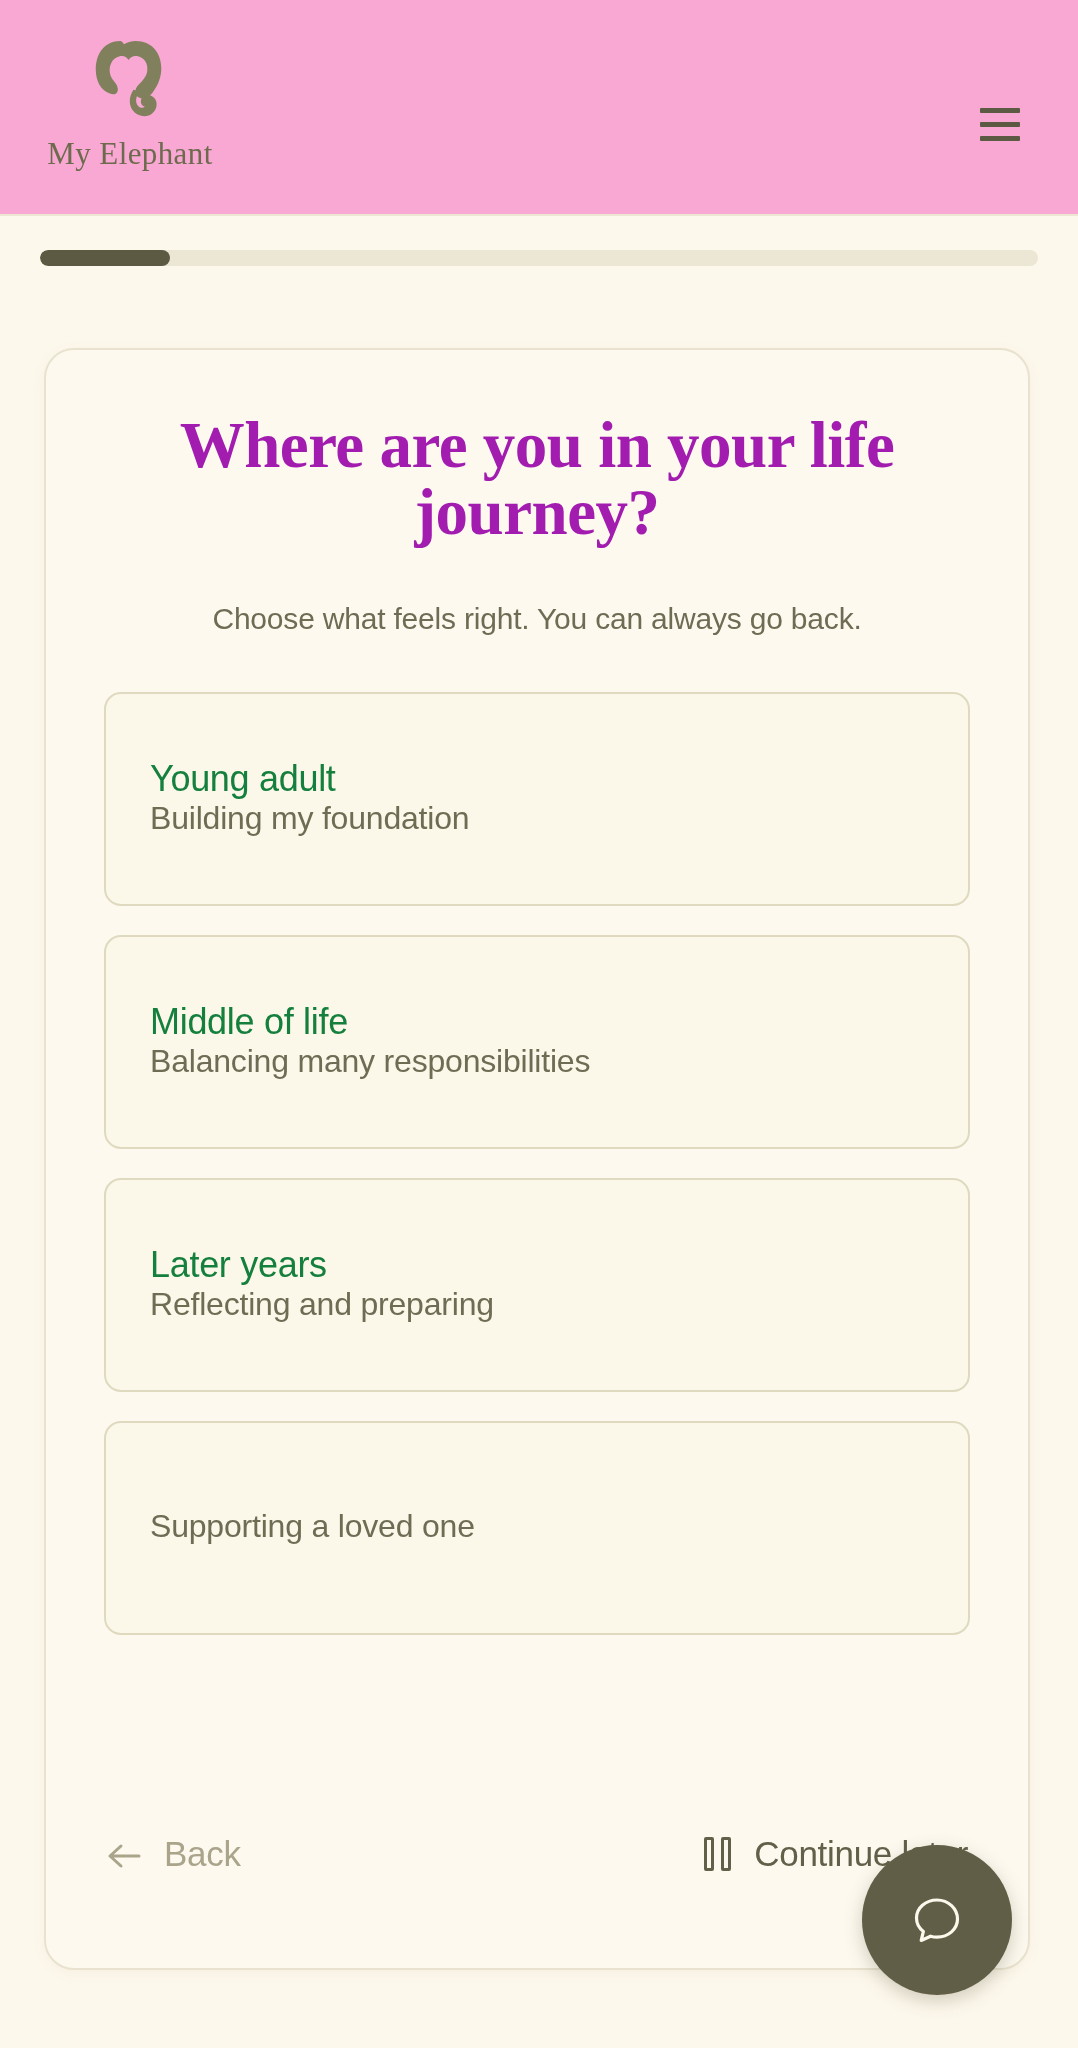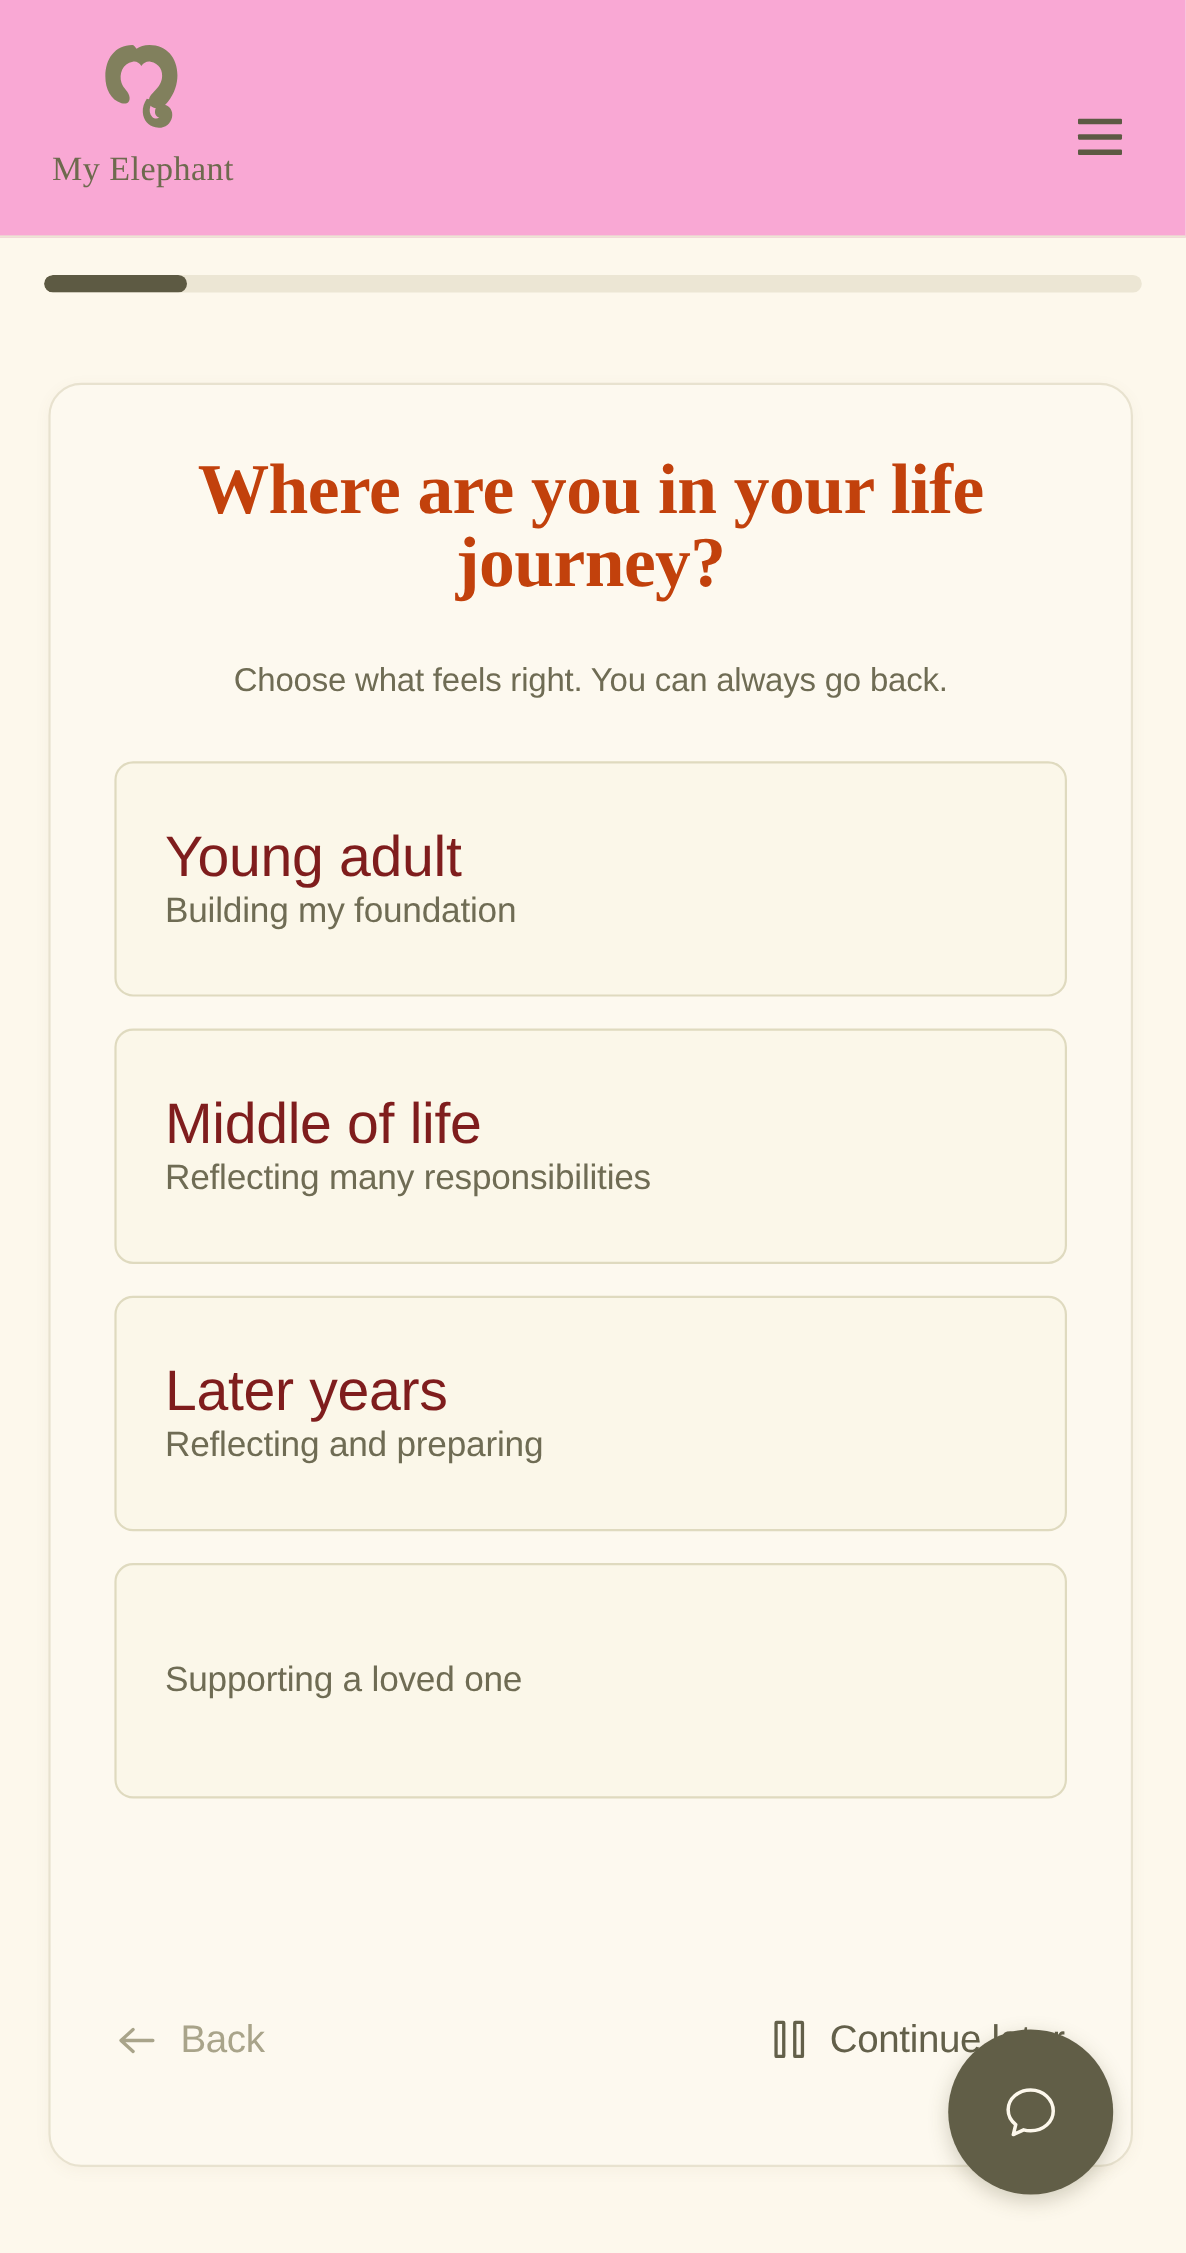--- a/index.html
+++ b/index.html
@@ -107,21 +107,21 @@
     box-shadow: 0 3px 14px rgba(120,110,70,0.055);
     padding: 62px 58px 0 58px;
   }
 
   .step-title {
     font-family: "Liberation Serif", serif;
     font-weight: bold;
     font-size: 65px;
     line-height: 1.03;
     text-align: center;
-    color: #c2410c;
+    color: #a21caf;
     letter-spacing: -0.5px;
     padding: 0 10px;
   }
 
   .step-subtitle {
     margin-top: 56px;
     text-align: center;
     font-size: 30px;
     color: #6f6c54;
     letter-spacing: -0.2px;
@@ -141,22 +141,22 @@
     border-radius: 17px;
     padding: 34px 44px 36px 44px;
     cursor: pointer;
     min-height: 214px;
     display: flex;
     flex-direction: column;
     justify-content: center;
   }
 
   .option-title {
-    font-size: 52px;
-    color: #7f1d1d;
+    font-size: 36px;
+    color: #15803d;
     letter-spacing: -0.3px;
   }
 
   .option-desc {
     font-size: 32px;
     color: #6f6c54;
     letter-spacing: -0.2px;
   }
 
   
@@ -247,21 +247,21 @@
   <p class="step-subtitle">Choose what feels right. You can always go back.</p>
 
   <div class="options" id="options-list">
 
   <div class="option-card">
         <div class="option-title">Young adult</div>
         <div class="option-desc">Building my foundation</div>
       </div>
       <div class="option-card">
         <div class="option-title">Middle of life</div>
-        <div class="option-desc">Reflecting many responsibilities</div>
+        <div class="option-desc">Balancing many responsibilities</div>
       </div>
       <div class="option-card">
         <div class="option-title">Later years</div>
         <div class="option-desc">Reflecting and preparing</div>
       </div>
       <div class="option-card">
         <div class="option-desc">Supporting a loved one</div>
       </div>
     </div>
 

